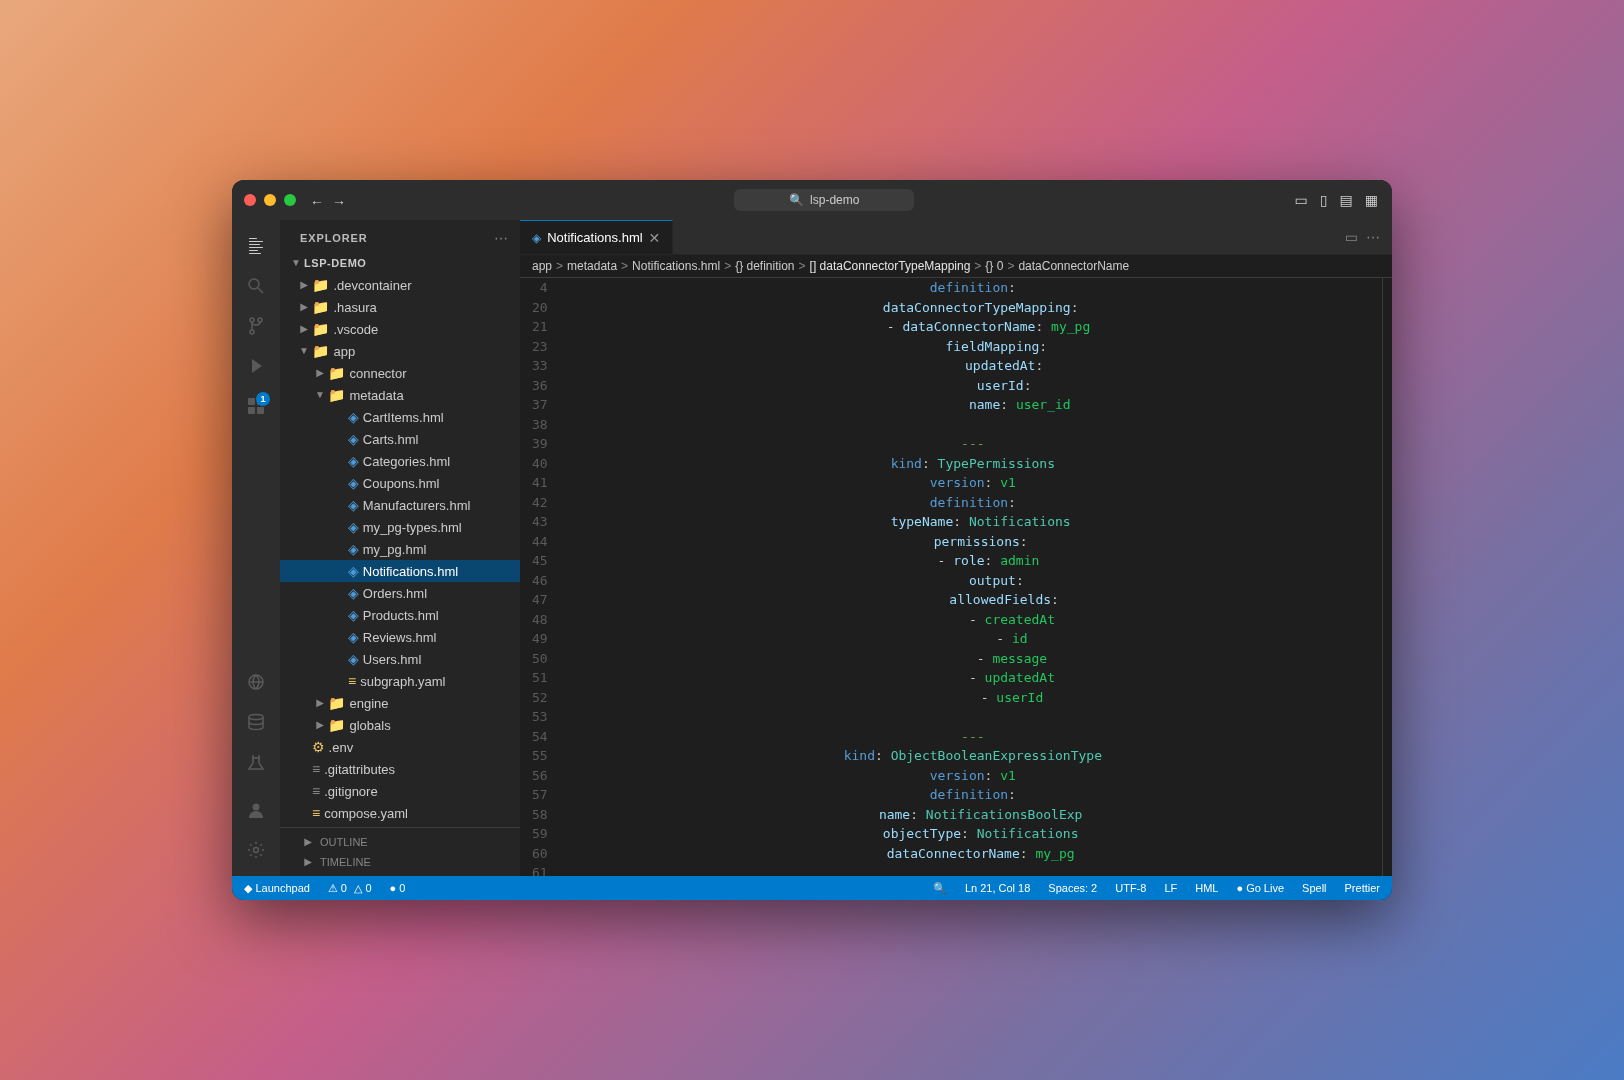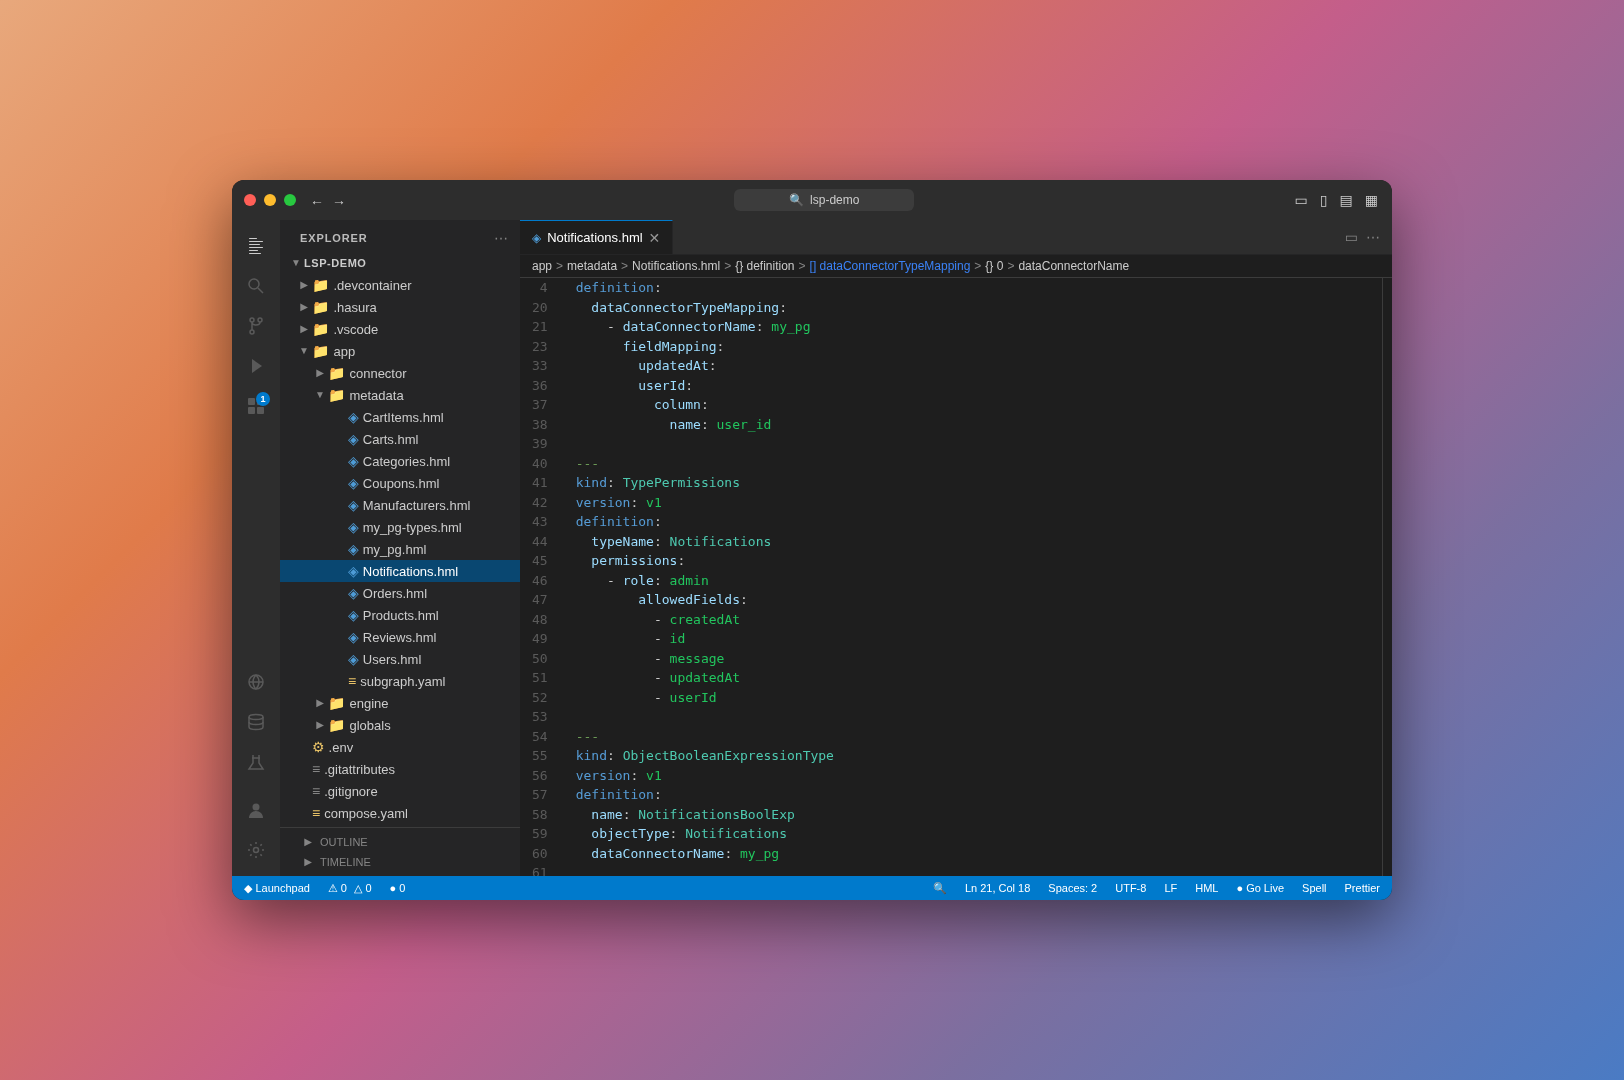--- a/index.html
+++ b/index.html
@@ -297,20 +297,21 @@
       padding: 0 16px 0 12px;
       text-align: right;
       user-select: none;
       flex-shrink: 0;
       line-height: 1.5;
     }
     .code-lines {
       flex: 1;
       padding: 0 12px;
       overflow-x: auto;
+      text-align: center;
     }
     .code-line {
       white-space: pre;
       line-height: 1.5;
     }
     
     .k { color: #569cd6; }       
     .v { color: #9cdcfe; }       
     .s { color: #22c55e; }       
     .c { color: #6a9955; }       
@@ -650,21 +651,21 @@
 
       <div class="breadcrumb">
         <span style="color:#cccccc;">app</span>
         <span class="sep">&gt;</span>
         <span style="color:#cccccc;">metadata</span>
         <span class="sep">&gt;</span>
         <span style="color:#cccccc;">Notifications.hml</span>
         <span class="sep">&gt;</span>
         <span style="color:#cccccc;">{} definition</span>
         <span class="sep">&gt;</span>
-        <span style="color:#3b82f6;">[] dataConnectorTypeMapping</span>
+        <span style="color:#e5e5e5;">[] dataConnectorTypeMapping</span>
         <span class="sep">&gt;</span>
         <span style="color:#cccccc;">{} 0</span>
         <span class="sep">&gt;</span>
         <span style="color:#cccccc;">dataConnectorName</span>
       </div>
 
       <div class="editor-with-minimap">
         <div class="code-editor">
           <div class="code-content">
             <div class="line-numbers">
@@ -701,30 +702,30 @@
               <div>61</div>
 
             </div>
             <div class="code-lines">
               <div class="code-line"><span class="k">definition</span><span class="p">:</span></div>
               <div class="code-line">  <span class="v">dataConnectorTypeMapping</span><span class="p">:</span></div>
               <div class="code-line">    <span class="p">- </span><span class="v">dataConnectorName</span><span class="p">: </span><span class="s">my_pg</span></div>
               <div class="code-line">      <span class="v">fieldMapping</span><span class="p">:</span></div>
               <div class="code-line">        <span class="v">updatedAt</span><span class="p">:</span></div>
               <div class="code-line">        <span class="v">userId</span><span class="p">:</span></div>
-              <div class="code-line">          <span class="v">column</span><span class="p">:</span></div>
               <div class="code-line">            <span class="v">name</span><span class="p">: </span><span class="s">user_id</span></div>
               <div class="code-line">&nbsp;</div>
               <div class="code-line"><span class="c">---</span></div>
               <div class="code-line"><span class="k">kind</span><span class="p">: </span><span class="n">TypePermissions</span></div>
               <div class="code-line"><span class="k">version</span><span class="p">: </span><span class="s">v1</span></div>
               <div class="code-line"><span class="k">definition</span><span class="p">:</span></div>
               <div class="code-line">  <span class="v">typeName</span><span class="p">: </span><span class="n">Notifications</span></div>
               <div class="code-line">  <span class="v">permissions</span><span class="p">:</span></div>
               <div class="code-line">    <span class="p">- </span><span class="v">role</span><span class="p">: </span><span class="s">admin</span></div>
+              <div class="code-line">      <span class="v">output</span><span class="p">:</span></div>
               <div class="code-line">        <span class="v">allowedFields</span><span class="p">:</span></div>
               <div class="code-line">          <span class="p">- </span><span class="s">createdAt</span></div>
               <div class="code-line">          <span class="p">- </span><span class="s">id</span></div>
               <div class="code-line">          <span class="p">- </span><span class="s">message</span></div>
               <div class="code-line">          <span class="p">- </span><span class="s">updatedAt</span></div>
               <div class="code-line">          <span class="p">- </span><span class="s">userId</span></div>
               <div class="code-line">&nbsp;</div>
               <div class="code-line"><span class="c">---</span></div>
               <div class="code-line"><span class="k">kind</span><span class="p">: </span><span class="n">ObjectBooleanExpressionType</span></div>
               <div class="code-line"><span class="k">version</span><span class="p">: </span><span class="s">v1</span></div>

